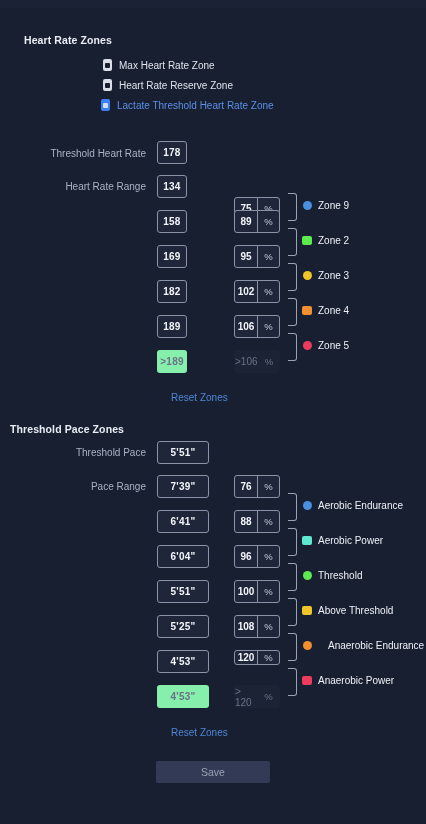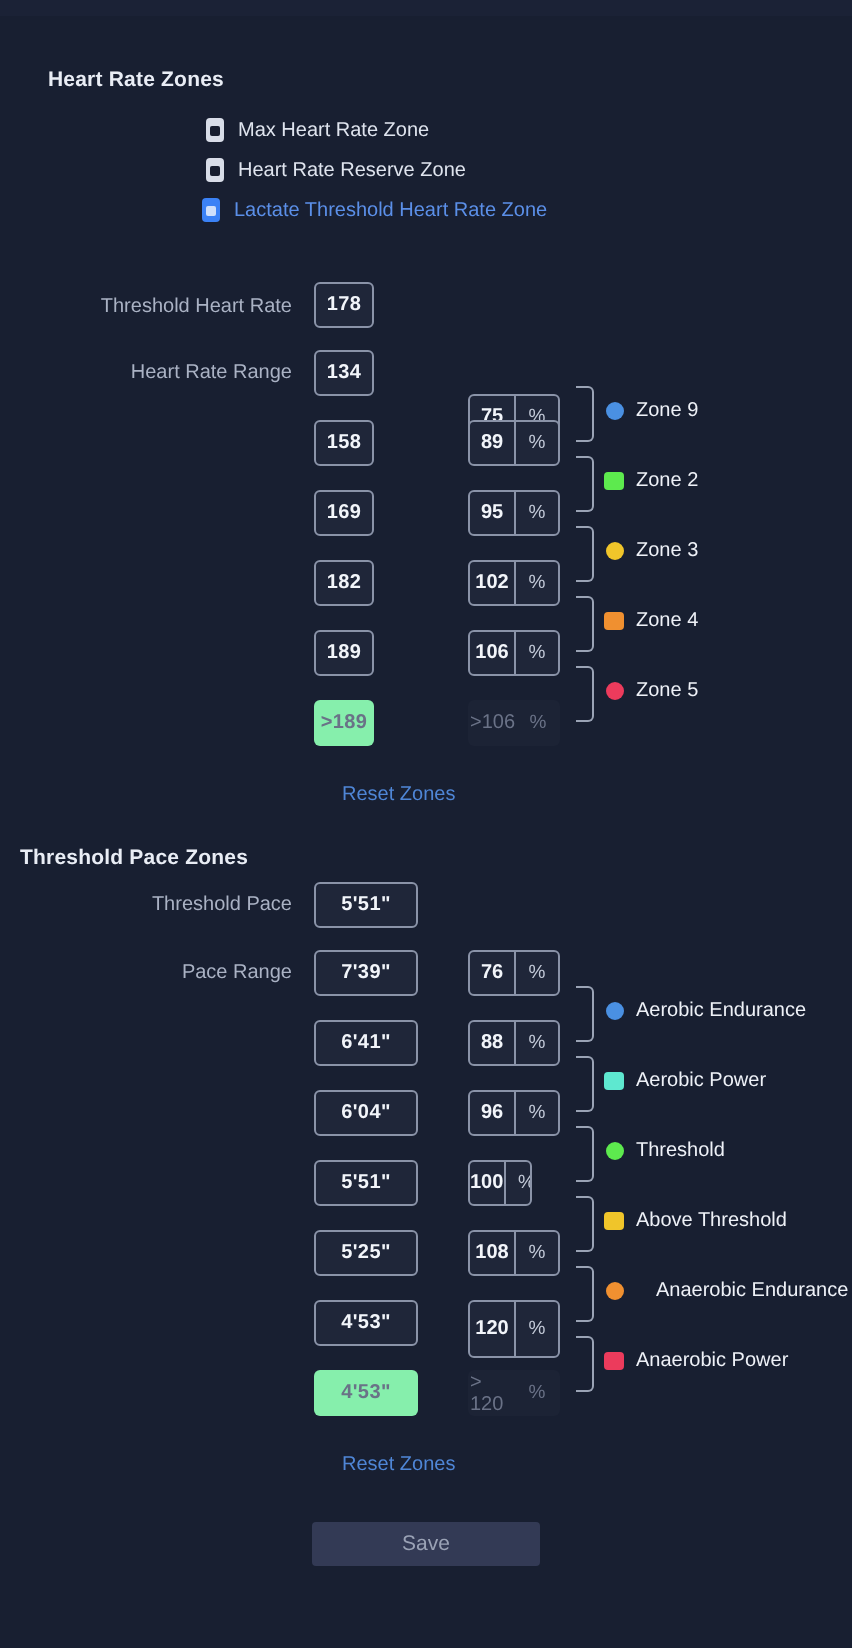--- a/index.html
+++ b/index.html
@@ -315,29 +315,29 @@
     <span class="pct-suffix">%</span>
   </div>
   <div class="pct-box" style="left:234px; top:502px; width:46px; height:23px;text-align:center;">
     <span class="pct-val">88</span>
     <span class="pct-suffix">%</span>
   </div>
   <div class="pct-box" style="left:234px; top:537px; width:46px; height:23px;">
     <span class="pct-val">96</span>
     <span class="pct-suffix">%</span>
   </div>
-  <div class="pct-box" style="left:234px; top:572px; width:32px; height:23px;">
+  <div class="pct-box" style="left:234px; top:572px; width:46px; height:23px;">
     <span class="pct-val">100</span>
     <span class="pct-suffix">%</span>
   </div>
   <div class="pct-box" style="left:234px; top:607px; width:46px; height:23px;">
     <span class="pct-val">108</span>
     <span class="pct-suffix">%</span>
   </div>
-  <div class="pct-box" style="left:234px; top:642px; width:46px; height:29px;">
+  <div class="pct-box" style="left:234px; top:642px; width:46px; height:15px;">
     <span class="pct-val">120</span>
     <span class="pct-suffix">%</span>
   </div>
   <div class="pct-box disabled" style="left:234px; top:677px; width:46px; height:23px;">
     <span class="pct-val">&gt; 120</span>
     <span class="pct-suffix">%</span>
   </div>
 
   <div class="bracket" style="left:288px; top:485px; height:28px;"></div>
   <div class="bracket" style="left:288px; top:520px; height:28px;"></div>

